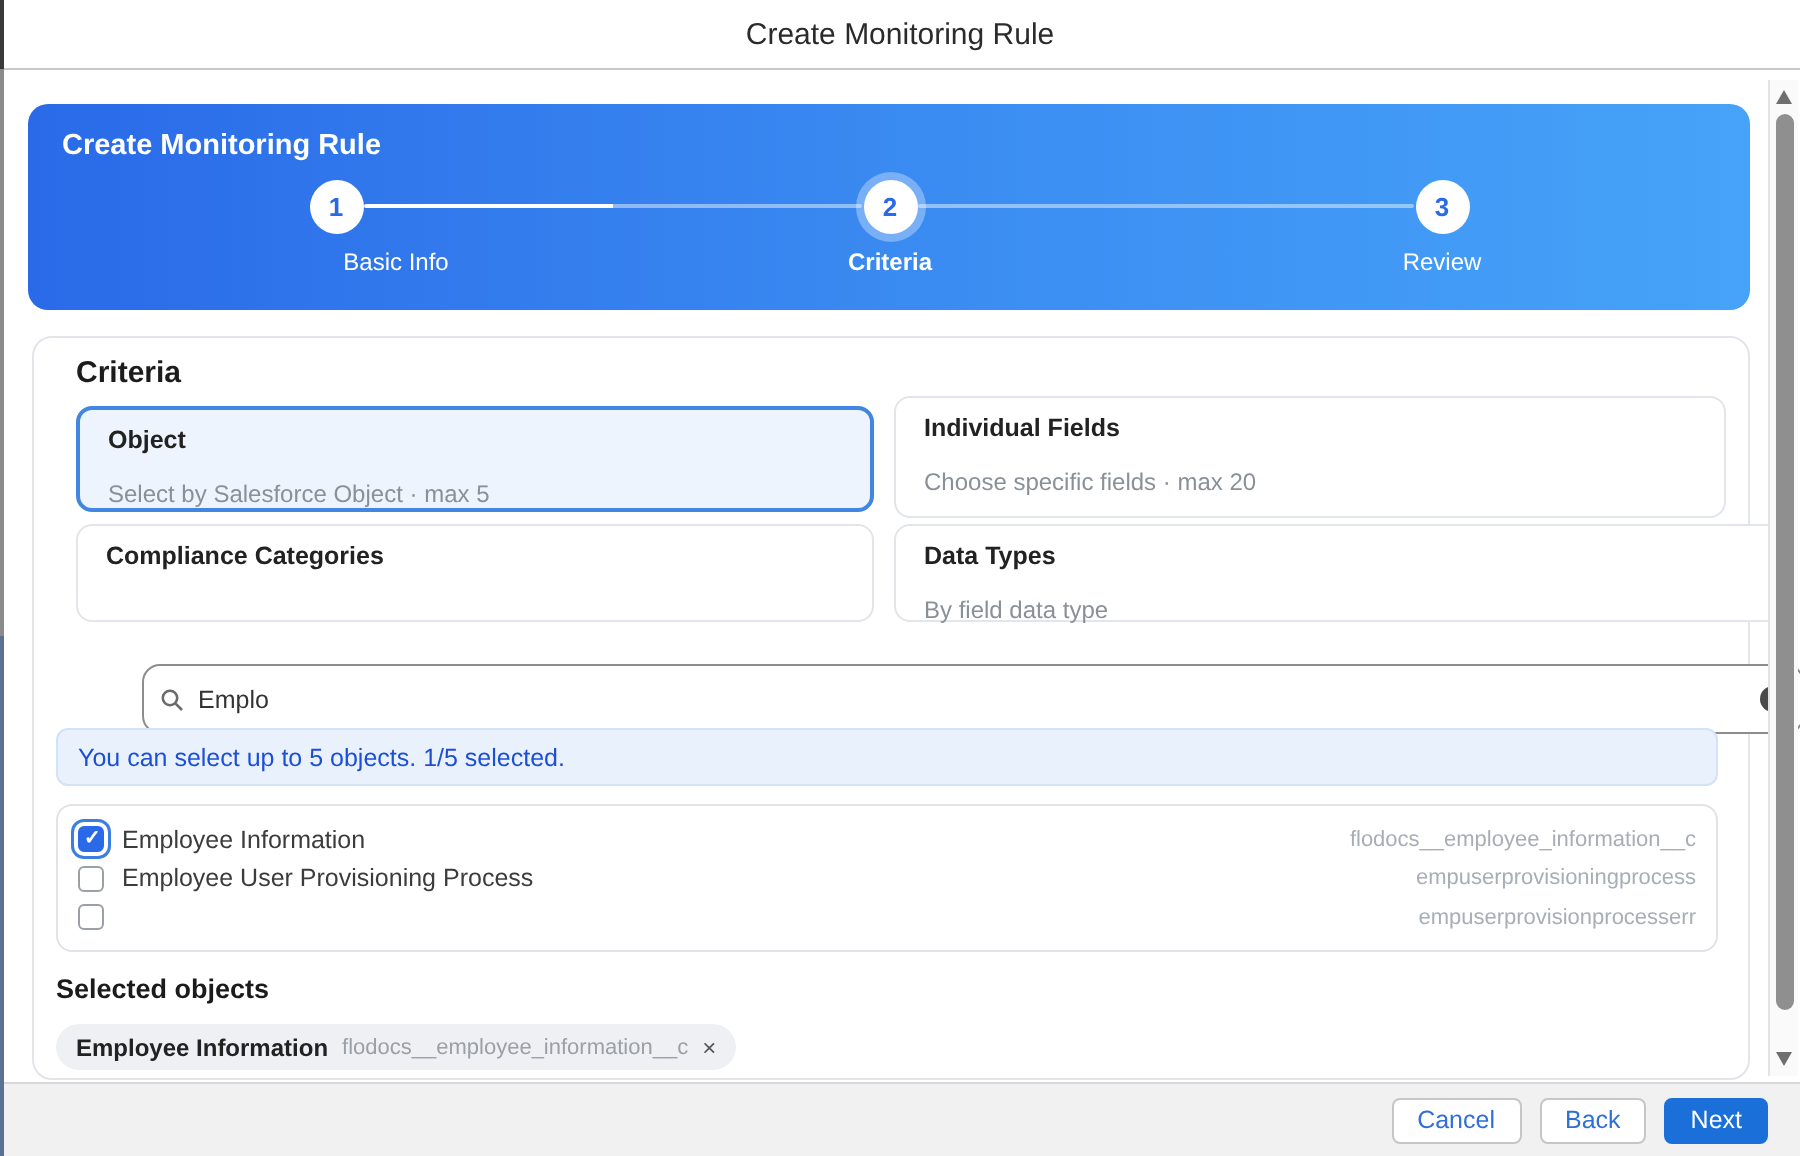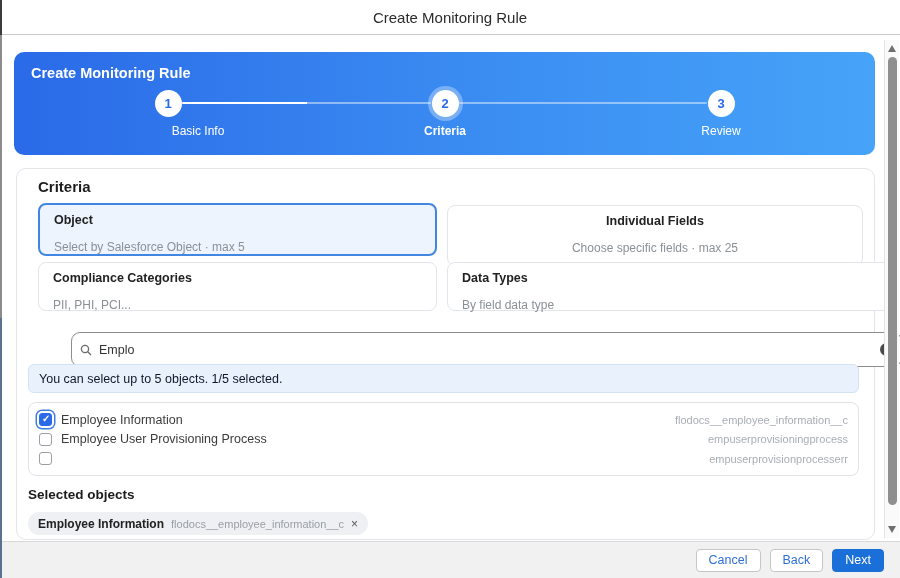--- a/index.html
+++ b/index.html
@@ -61,21 +61,21 @@
     font-size:15px; font-weight:bold; color:#1c1c1c;
   }
   .crit-card {
     position:absolute; background:#ffffff; border:1px solid #e2e5e9;
     border-radius:8px; padding:8px 14px; cursor:pointer;
   }
   .crit-card.selected { border:2px solid #4186e0; background:#edf4fd; }
   .crit-card .cc-title { font-size:12.5px; font-weight:bold; color:#222222; }
   .crit-card .cc-sub { font-size:12px; color:#8a9097; margin-top:13px; }
   .card-objects     { left:38px;  top:203px; width:399px; height:53px; }
-  .card-fields      { left:447px; top:205px; width:416px; height:61px;text-align:center; }
+  .card-fields      { left:447px; top:198px; width:416px; height:61px; }
   .card-compliance  { left:38px;  top:262px; width:399px; height:49px; }
   .card-datatypes   { left:447px; top:262px; width:452px; height:49px; }
 
   
   .search-box {
     position:absolute; left:28px; top:332px; width:831px; height:35px;
     border:1px solid #8d8d8d; border-radius:9px; background:#fff;
     display:flex; align-items:center; padding:0 8px;margin-left:43px;
   }
   .search-box svg { flex:0 0 auto; }
@@ -88,21 +88,21 @@
     flex:0 0 auto; width:13px; height:13px; border-radius:50%;
     background:#4a4a4a; color:#ffffff; font-size:8px; line-height:13px;
     text-align:center; cursor:pointer; user-select:none;
   }
 
   
   .info-box {
     position:absolute; left:28px; top:364px; width:831px; height:29px;
     background:#e9f2fc; border:1px solid #d3e2f6; border-radius:6px;
     display:flex; align-items:center; padding:8px 10px;
-    color:#0f172a; font-size:12.5px;
+    color:#1d4ed8; font-size:12.5px;
   }
 
   
   .list-box {
     position:absolute; left:28px; top:402px; width:831px; height:74px;
     border:1px solid #e0e3e7; border-radius:8px; background:#fff;
     padding:7px 10px; display:flex; flex-direction:column; justify-content:space-between;
   }
   .obj-row { display:flex; align-items:center; height:19px; }
   .checkbox {
@@ -200,25 +200,24 @@
 <div class="main-card"></div>
 
 <div class="criteria-heading">Criteria</div>
 
 <div class="crit-card card-objects selected">
   <div class="cc-title">Object</div>
   <div class="cc-sub">Select by Salesforce Object · max 5</div>
 </div>
 <div class="crit-card card-fields">
   <div class="cc-title">Individual Fields</div>
-  <div class="cc-sub">Choose specific fields · max 25</div>
+  <div class="cc-sub">Choose specific fields · max 20</div>
 </div>
 <div class="crit-card card-compliance">
   <div class="cc-title">Compliance Categories</div>
-  <div class="cc-sub">PII, PHI, PCI...</div>
 </div>
 <div class="crit-card card-datatypes">
   <div class="cc-title">Data Types</div>
   <div class="cc-sub">By field data type</div>
 </div>
 
 <div class="search-box">
   <svg width="12" height="12" viewBox="0 0 12 12">
     <circle cx="5" cy="5" r="3.6" fill="none" stroke="#6b6b6b" stroke-width="1.3"></circle>
     <line x1="7.8" y1="7.8" x2="11" y2="11" stroke="#6b6b6b" stroke-width="1.3"></line>

